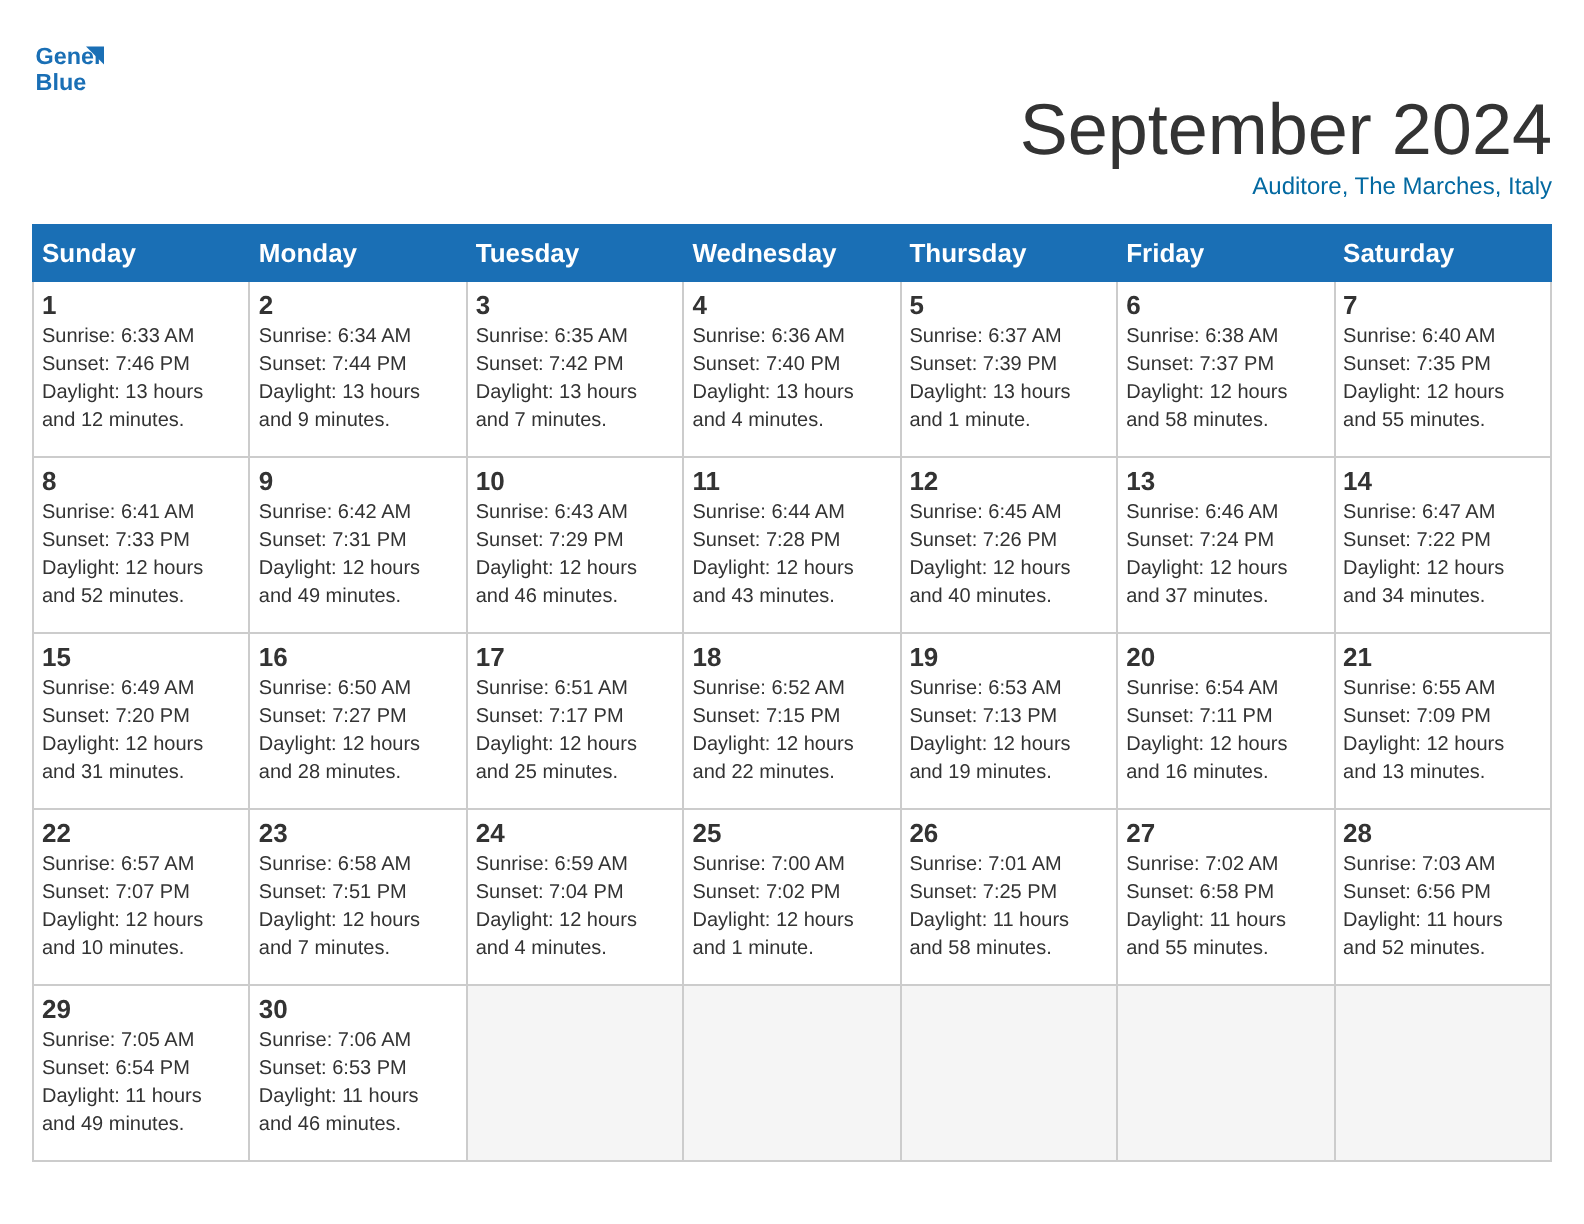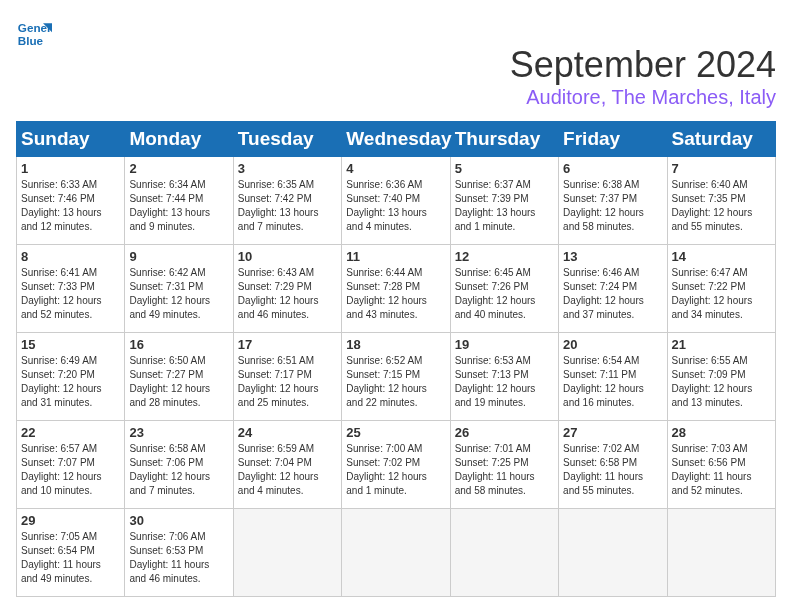--- a/index.html
+++ b/index.html
@@ -28,33 +28,33 @@
     .title-area {
       text-align: right;
     }
     .month-title {
       font-size: 36px;
       font-weight: normal;
       color: #333;
       margin-top: 28px;
     }
     .location-title {
-      font-size: 20px;
-      color: #8b5cf6;
+      font-size: 12px;
+      color: #0369a1;
     }
     table {
       width: 100%;
       border-collapse: collapse;
       table-layout: fixed;
     }
     th {
       background: #1a6fb5;
       color: #fff;
       padding: 6px 4px;
-      font-size: 19px;
+      font-size: 13px;
       text-align: left;
       border: 1px solid #1a6fb5;
     }
     td {
       border: 1px solid #ccc;
       padding: 4px;
       vertical-align: top;
       font-size: 10.5px;
       color: #333;
       height: 88px;
@@ -195,21 +195,21 @@
           <div class="cell-text"><span>Sunrise: 6:55 AM</span><br><span>Sunset: 7:09 PM</span><br><span>Daylight: 12 hours</span><br><span>and 13 minutes.</span><br></div>
         </td>
       </tr>
       <tr>
         <td>
           <span class="day-num">22</span>
           <div class="cell-text"><span>Sunrise: 6:57 AM</span><br><span>Sunset: 7:07 PM</span><br><span>Daylight: 12 hours</span><br><span>and 10 minutes.</span><br></div>
         </td>
         <td>
           <span class="day-num">23</span>
-          <div class="cell-text"><span>Sunrise: 6:58 AM</span><br><span>Sunset: 7:06 PM</span><br><span>Daylight: 12 hours</span><br><span>and 7 minutes.</span><br></div>
+          <div class="cell-text"><span>Sunrise: 6:58 AM</span><br><span>Sunset: 7:51 PM</span><br><span>Daylight: 12 hours</span><br><span>and 7 minutes.</span><br></div>
         </td>
         <td>
           <span class="day-num">24</span>
           <div class="cell-text"><span>Sunrise: 6:59 AM</span><br><span>Sunset: 7:04 PM</span><br><span>Daylight: 12 hours</span><br><span>and 4 minutes.</span><br></div>
         </td>
         <td>
           <span class="day-num">25</span>
           <div class="cell-text"><span>Sunrise: 7:00 AM</span><br><span>Sunset: 7:02 PM</span><br><span>Daylight: 12 hours</span><br><span>and 1 minute.</span><br></div>
         </td>
         <td>

